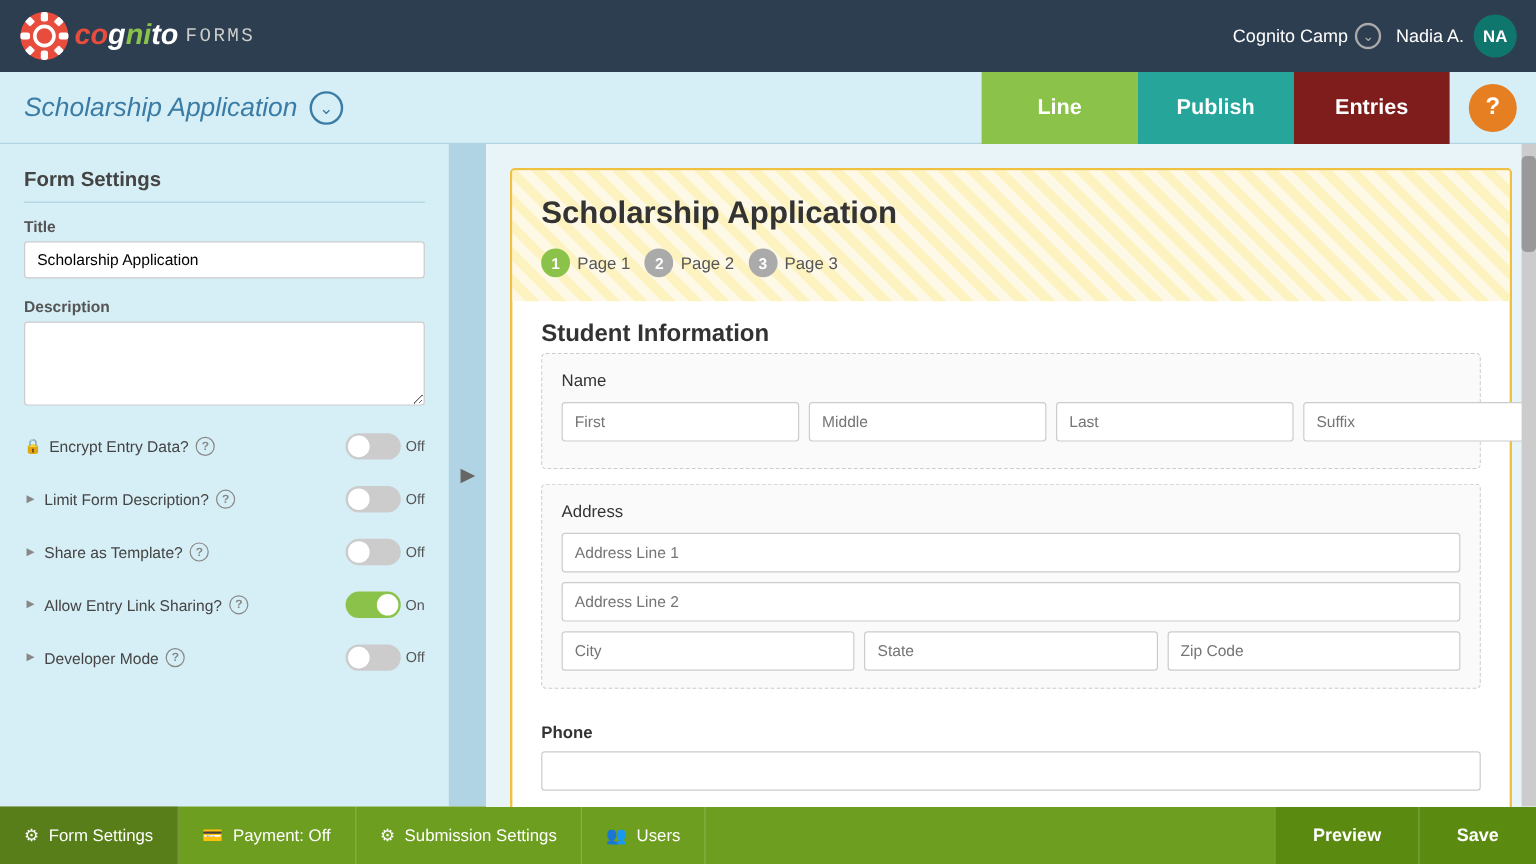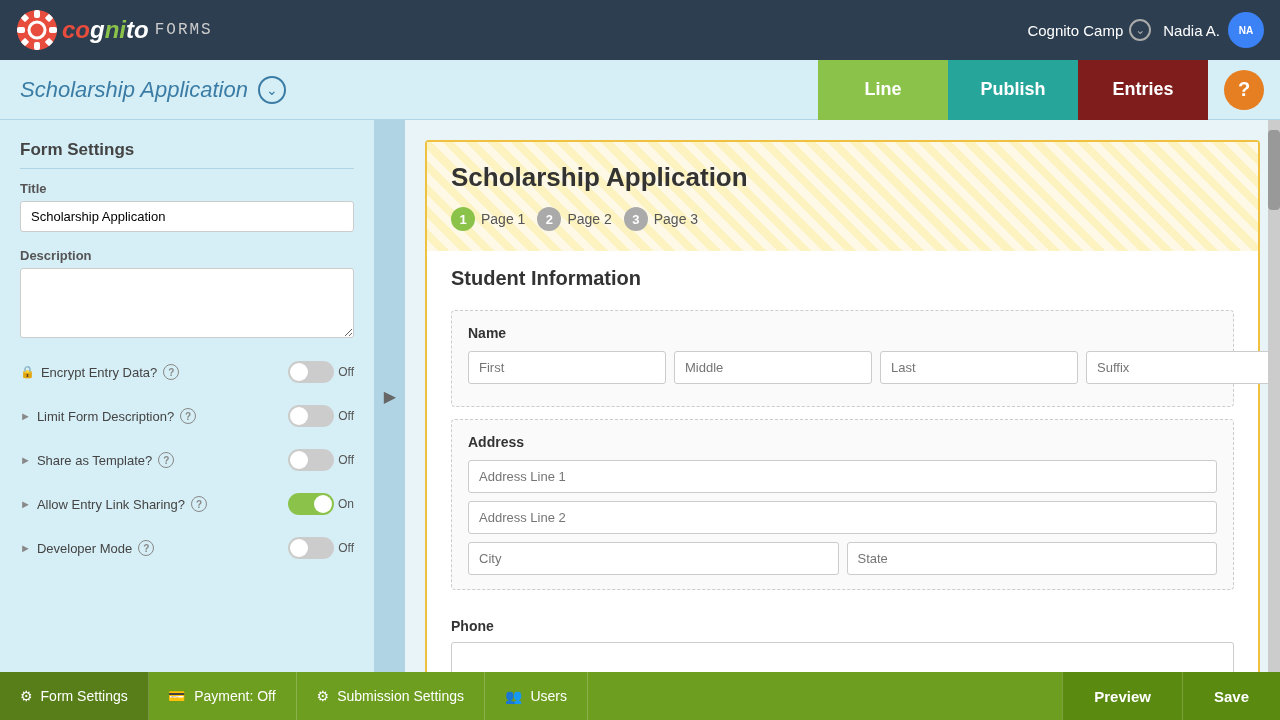--- a/index.html
+++ b/index.html
@@ -61,28 +61,28 @@
       align-items: center;
       gap: 8px;
       color: white;
       font-size: 15px;
       justify-content: center;
     }
     .avatar {
       width: 36px;
       height: 36px;
       border-radius: 50%;
-      background: #3b82f6;
+      background: #0f766e;
       overflow: hidden;
       display: flex;
       align-items: center;
       justify-content: center;
       color: white;
       font-weight: bold;
-      font-size: 10px;
+      font-size: 14px;
     }
 
     
     .header-bar {
       background: #d6eef5;
       height: 60px;
       display: flex;
       align-items: center;
       border-bottom: 1px solid #b0d4e3;
     }
@@ -361,35 +361,35 @@
     }
 
     
     .form-section {
       padding: 16px 24px;
     }
     .section-title {
       font-size: 20px;
       font-weight: bold;
       color: #333;
-      margin-bottom: 20px;
+      margin-bottom: 4px;
     }
 
     
     .field-block {
       border: 1px dashed #ccc;
       border-radius: 4px;
       padding: 14px 16px;
       margin-bottom: 12px;
       background: #fafafa;
     }
     .field-block-label {
       font-size: 14px;
       color: #333;
-      font-weight: bold;
+      font-weight: normal;
       margin-bottom: 10px;
     }
     .input-row {
       display: flex;
       gap: 8px;
       margin-bottom: 8px;
     }
     .input-row input {
       flex: 1;
       padding: 8px 10px;
@@ -658,20 +658,21 @@
           </div>
         </div>
 
         <div class="field-block">
           <div class="field-block-label">Address</div>
           <input class="input-full" type="text" placeholder="Address Line 1" style="">
           <input class="input-full" type="text" placeholder="Address Line 2" style="">
           <div class="input-three">
             <input type="text" placeholder="City" style="">
             <input type="text" placeholder="State" style="">
+            <input type="text" placeholder="Zip Code" style="">
           </div>
         </div>
       </div>
 
       <div class="bottom-section">
         <div class="bottom-field">
           <div class="bottom-field-label">Phone</div>
           <input class="bottom-input" type="text" placeholder="" style="">
         </div>
       </div>

